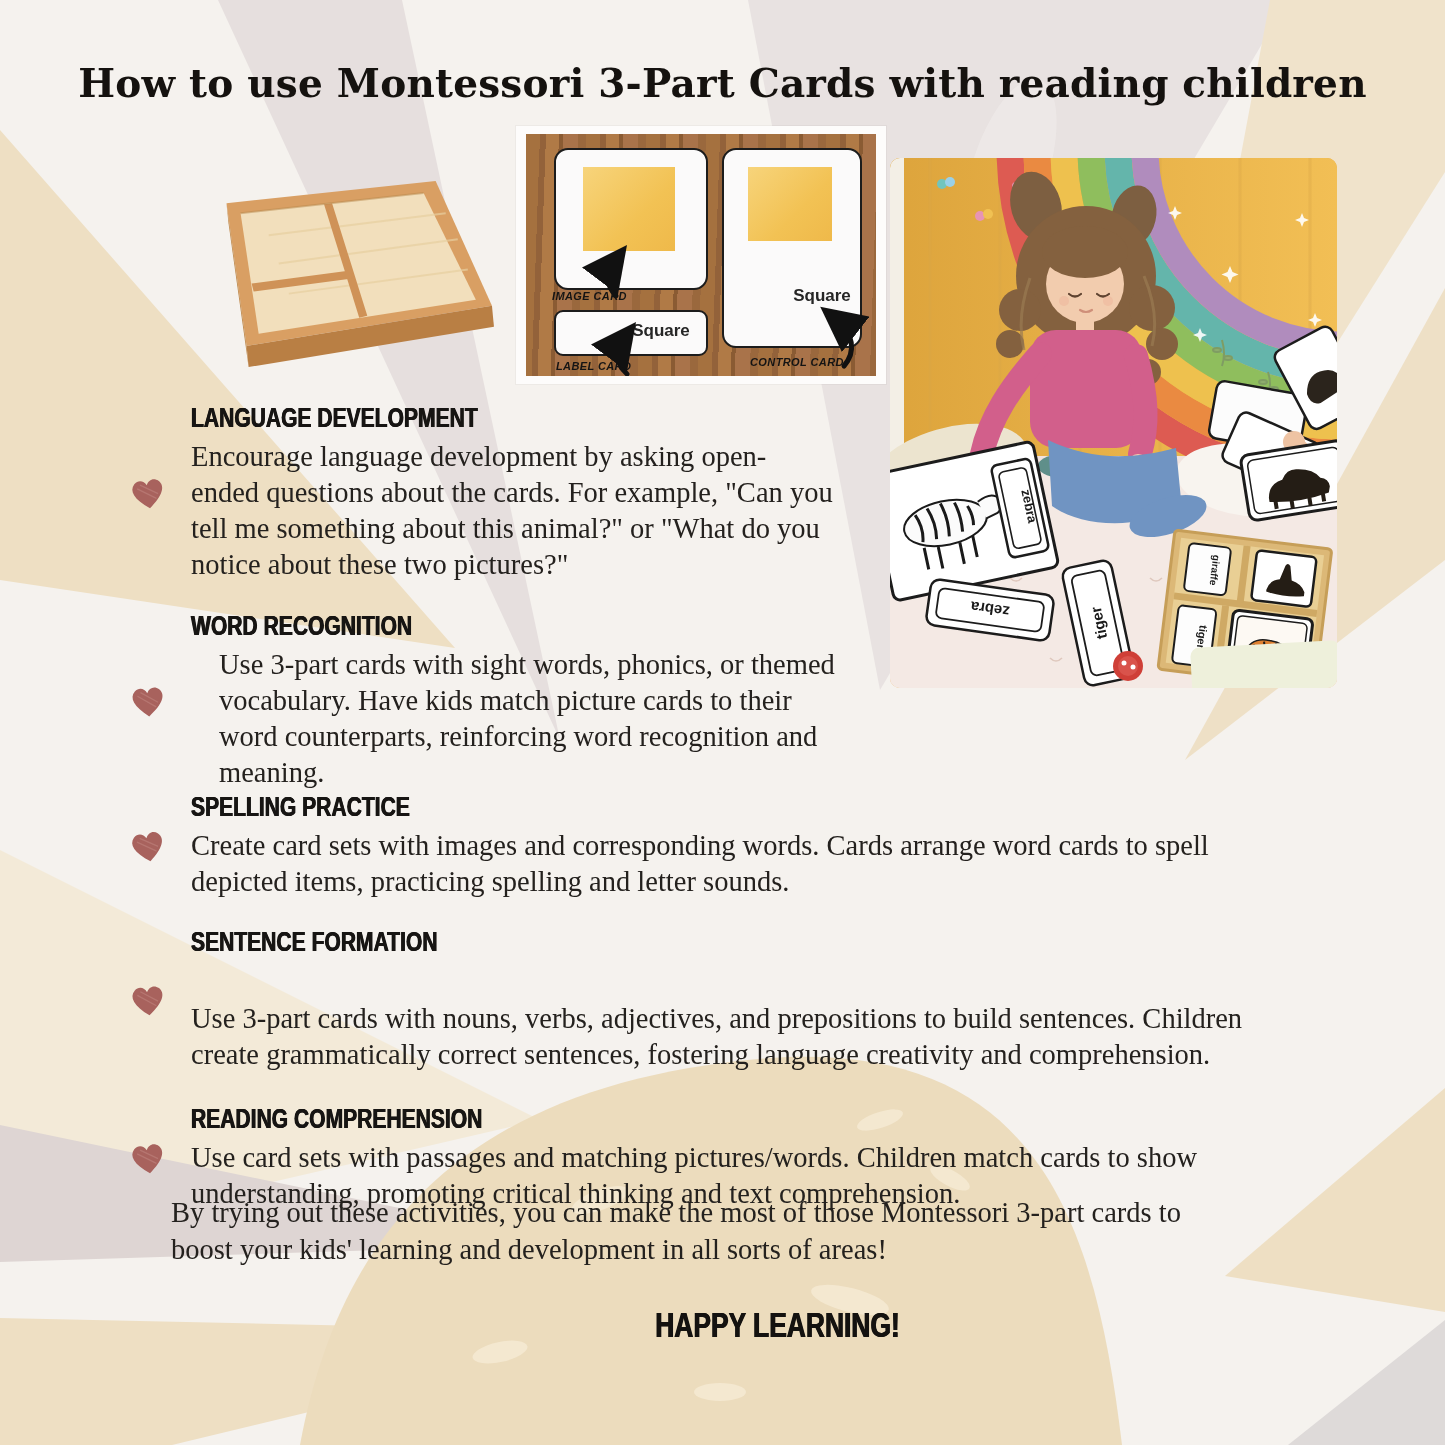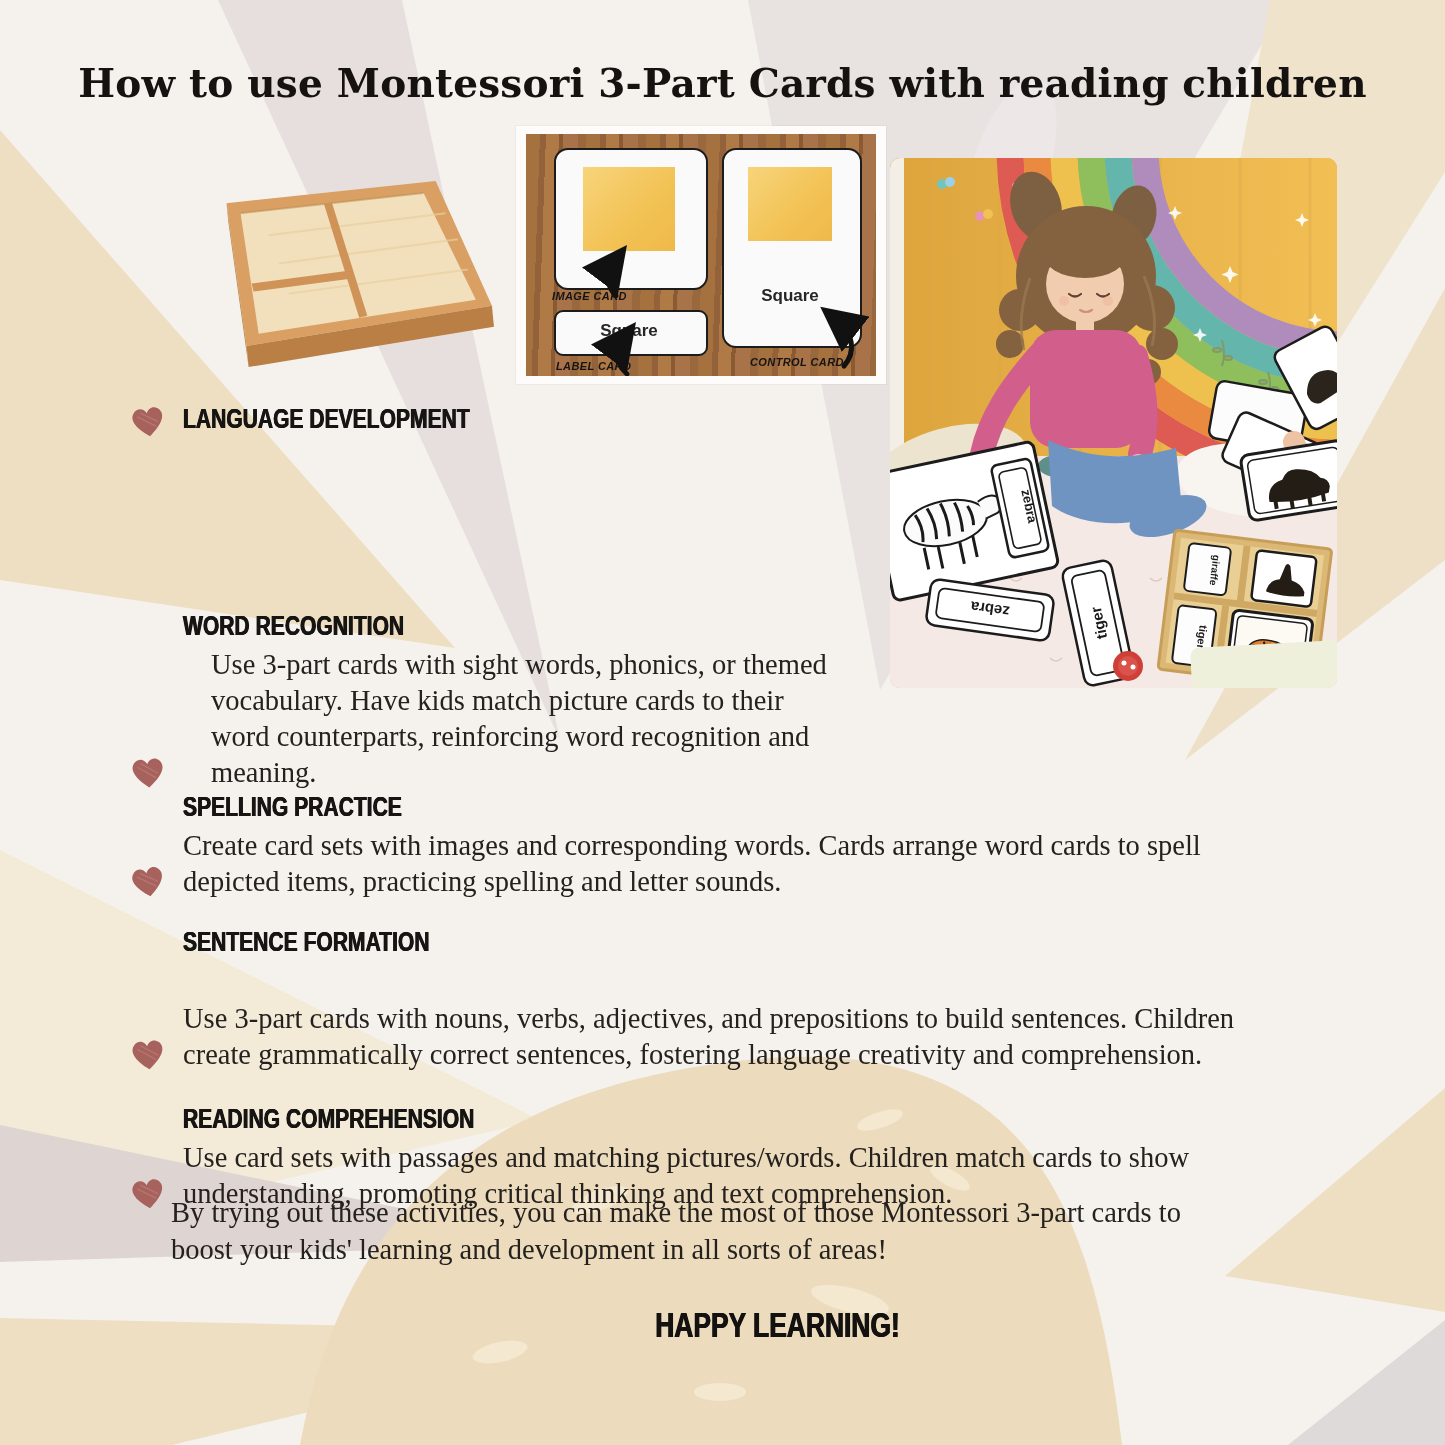--- a/index.html
+++ b/index.html
@@ -8,27 +8,27 @@
   .bg{position:absolute;left:0;top:0;width:1445px;height:1445px;}
   .title{position:absolute;left:0;top:60px;width:1445px;text-align:center;margin:0;
          font-family:"DejaVu Serif",serif;font-weight:700;font-size:39px;letter-spacing:.2px;color:#15120f;}
   
   .tray-wrap{position:absolute;left:138px;top:162px;width:362px;height:218px;}
   .diagram{position:absolute;left:516px;top:126px;width:370px;height:258px;background:#fdfcfb;box-shadow:0 0 0 1px rgba(0,0,0,.03);}
   .wood{position:absolute;left:10px;top:8px;width:350px;height:242px;
         background:repeating-linear-gradient(92deg,#a5713f 0 14px,#93623a 14px 20px,#b07a46 20px 33px,#8a5b33 33px 37px,#a9734a 37px 52px,#9a683d 52px 60px);}
   .dcard{position:absolute;background:#fbfafa;border:2.5px solid #1c1c1c;border-radius:14px;}
   .ysq{position:absolute;background:linear-gradient(135deg,#f7d47b,#f2c254 60%,#efb94a);}
-  .dword{position:absolute;font-family:"Liberation Sans",sans-serif;font-weight:700;font-size:17px;color:#262626;text-align:center;}
+  .dword{position:absolute;font-family:"Liberation Sans",sans-serif;font-weight:700;font-size:17px;color:#262626;text-align:center;padding-left:32px;}
   .dcap{position:absolute;font-family:"Liberation Sans",sans-serif;font-weight:700;font-style:italic;
         font-size:11px;letter-spacing:.4px;color:#141414;white-space:nowrap;}
   .arrows{position:absolute;left:0;top:0;width:350px;height:242px;}
   .photo{position:absolute;left:890px;top:158px;width:447px;height:530px;border-radius:10px;overflow:hidden;background:#e9ab3f;}
   
-  .sec{position:absolute;display:flex;align-items:flex-end;gap:15px;left:128px;}
+  .sec{position:absolute;display:flex;align-items:center;gap:23px;left:128px;}
   .sec .heart{flex:0 0 auto;margin-top:2px;}
   .sec h2{margin:0 0 6px 0;font-family:"Liberation Sans",sans-serif;font-weight:800;font-size:27px;color:#171513;
           white-space:nowrap;transform:scaleX(.78) scaleY(1.04);transform-origin:left top;
           text-shadow:.5px 0 0 #171513,-.5px 0 0 #171513;}
   .sec p{margin:0;font-size:28.5px;line-height:36px;white-space:pre-line;color:#24211e;}
   .closing{position:absolute;left:171px;top:1194px;width:1240px;margin:0;font-size:28.5px;line-height:37px;white-space:pre-line;color:#24211e;}
   .footer{position:absolute;left:180px;top:1306px;width:1195px;text-align:center;
           font-family:"Liberation Sans",sans-serif;font-weight:800;font-size:33px;color:#141210;
           transform:scaleX(.8) scaleY(1.05);transform-origin:center top;text-shadow:.6px 0 0 #141210,-.6px 0 0 #141210;}
 </style>
@@ -272,20 +272,24 @@
     </svg>
   </div>
 
   <section class="sec" style="top:402px;">
     <svg class="heart" width="40" height="36" viewBox="0 0 36 32" style="transform:rotate(-8deg);">
       <path d="M18 29 C5 19 1.5 11 7 5.5 C11 1.8 16 3.5 18 8 C20 3.5 25 1.8 29 5.5 C34.5 11 31 19 18 29 Z" fill="#a8625d"></path>
       <path d="M9 10 L25 21 M12 7 L27 17" stroke="#c28781" stroke-width="1.2" opacity="0.55"></path>
     </svg>
     <div>
       <h2>LANGUAGE DEVELOPMENT</h2>
+      <p style="width:760px;">Encourage language development by asking open-
+ended questions about the cards. For example, "Can you
+tell me something about this animal?" or "What do you
+notice about these two pictures?"</p>
     </div>
   </section>
 
   <section class="sec" style="top:610px;">
     <svg class="heart" width="40" height="36" viewBox="0 0 36 32" style="transform:rotate(-5deg);">
       <path d="M18 29 C5 19 1.5 11 7 5.5 C11 1.8 16 3.5 18 8 C20 3.5 25 1.8 29 5.5 C34.5 11 31 19 18 29 Z" fill="#a8625d"></path>
       <path d="M9 10 L25 21 M12 7 L27 17" stroke="#c28781" stroke-width="1.2" opacity="0.55"></path>
     </svg>
     <div>
       <h2>WORD RECOGNITION</h2>

